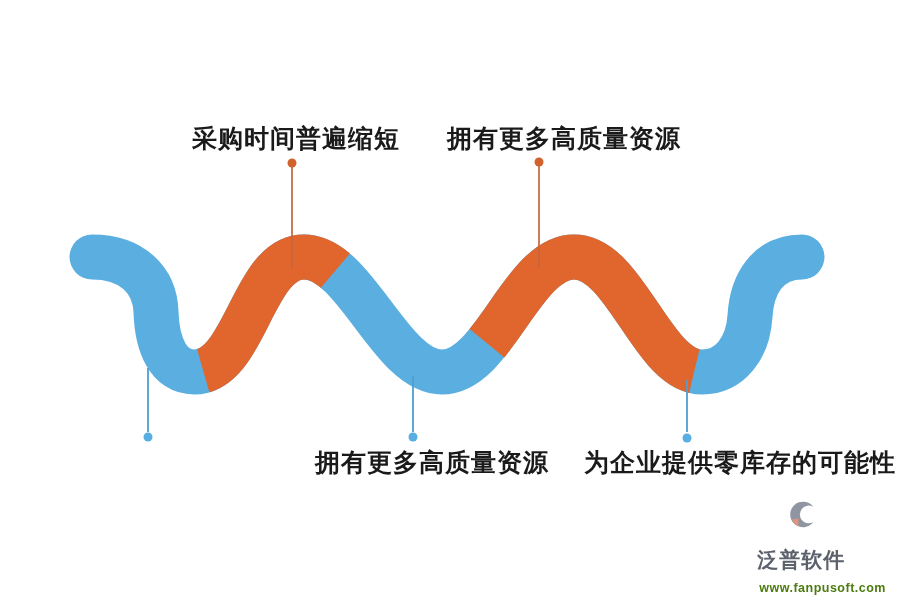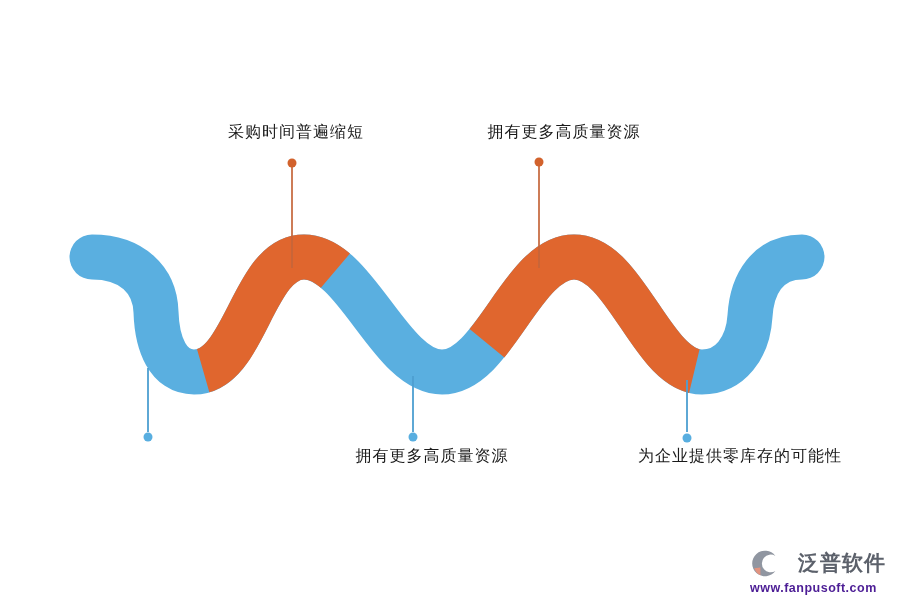--- a/index.html
+++ b/index.html
@@ -8,47 +8,47 @@
     width:900px;height:600px;
     background:#ffffff;
     overflow:hidden;
     font-family:"Liberation Sans", sans-serif;
   }
   .wave-svg{position:absolute;left:0;top:0;width:900px;height:600px;}
   .benefit-label{
     position:absolute;
     transform:translateX(-50%);
     white-space:nowrap;
-    font-size:16px;
-    font-weight:normal;
+    font-size:25px;
+    font-weight:bold;
     color:#1a1a1a;
     letter-spacing:1px;
   }
   .logo{
     position:absolute;
     right:14px;
     bottom:6px;
     display:flex;
     flex-direction:column;
     align-items:flex-start;
     line-height:1;
   }
-  .logo-row{display:flex;align-items:center;gap:20px;}
+  .logo-row{display:flex;align-items:center;gap:20px;flex-direction:column;}
   .logo-title{
     font-size:21px;
     font-weight:bold;
     color:#5c616b;
     letter-spacing:1px;
   }
   .logo-url{
     font-size:12.5px;
     font-weight:bold;
-    color:#4c1d95;
+    color:#4d7c0f;
     letter-spacing:0.5px;
-    margin-top:4px;
+    margin-top:12px;
     margin-left:2px;
   }
 </style>
 </head>
 <body>
 
 <div class="stage">
 
   <svg class="wave-svg" viewBox="0 0 900 600">
 

